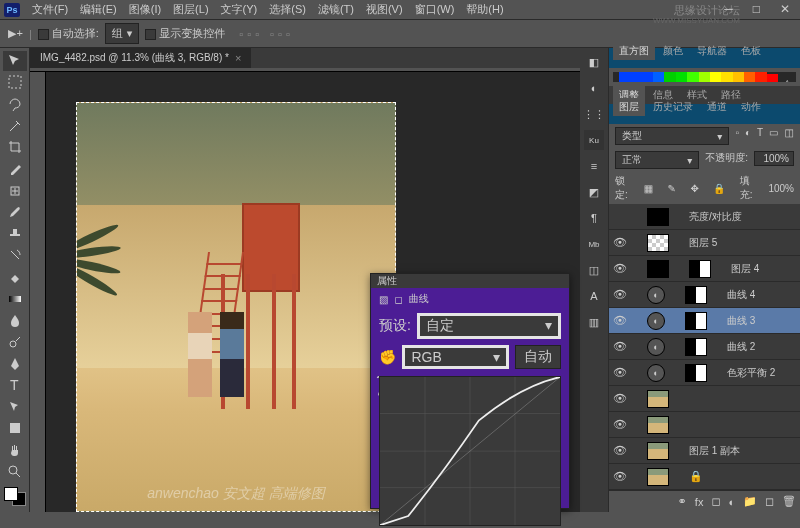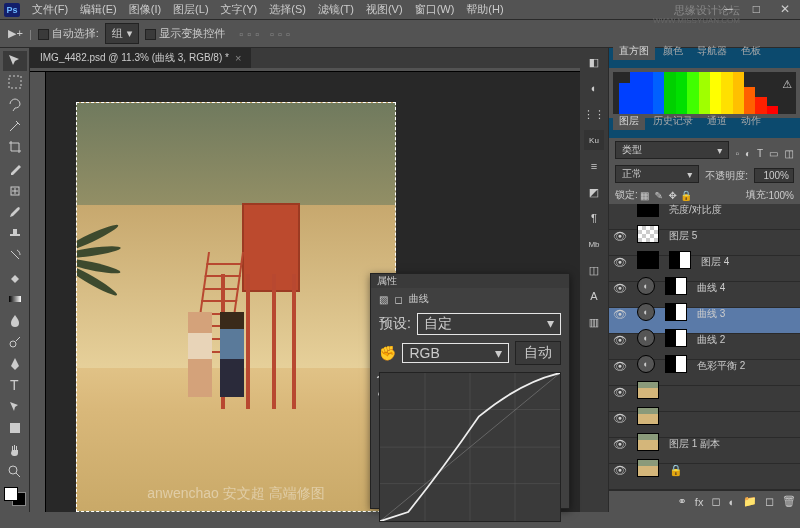--- a/index.html
+++ b/index.html
@@ -37,57 +37,57 @@
 .tower-legs{position:absolute;bottom:0;height:60%;width:100%}
 .leg{position:absolute;width:4px;background:#b84830;bottom:0}
 .leg.l1{left:12%;height:100%}.leg.l2{left:40%;height:100%}.leg.l3{right:26%;height:100%}.leg.l4{right:4%;height:100%}
 .stairs{position:absolute;left:-15%;bottom:0;width:40%;height:70%;transform:skewX(-8deg)}
 .stairs .step{height:8%;border-bottom:2px solid #b84830;border-left:2px solid #b84830;border-right:2px solid #b84830}
 .palm{position:absolute;left:-5%;top:32%;width:18%;height:40%}
 .palm-leaf{position:absolute;width:60px;height:8px;background:#3d4a2e;border-radius:50%}
 .person{position:absolute;width:24px;height:85px;bottom:28%}
 .person.p1{left:35%;background:linear-gradient(#d4a27a 25%,#e8d4b8 25% 55%,#d4a27a 55%)}
 .person.p2{left:45%;background:linear-gradient(#3a2a1a 20%,#5a7a9a 20% 55%,#2a2a3a 55%)}
-.wm-bottom{position:absolute;bottom:8px;left:50%;transform:translateX(-50%);font-size:14px;color:rgba(255,255,255,.4);white-space:nowrap}
+.wm-bottom{position:absolute;bottom:8px;left:50%;transform:translateX(-50%);font-size:14px;color:rgba(255,255,255,.4);font-style:italic;white-space:nowrap}
 .statusbar{height:20px;background:#535353;display:flex;align-items:center;padding:0 8px;font-size:10px;border-top:1px solid #2a2a2a;gap:20px}
 .rightdock{width:28px;background:#3a3a3a;display:flex;flex-direction:column;align-items:center;padding-top:4px;gap:6px}
 .rightdock .ic{width:20px;height:20px;display:flex;align-items:center;justify-content:center;font-size:11px}
 .panels{width:192px;background:#535353;display:flex;flex-direction:column;border-left:1px solid #2a2a2a}
 .panel-tabs{height:20px;display:flex;align-items:flex-end;padding:8px 4px;gap:2px;background:#0c4a6e}
 .ptab{padding:2px 6px;font-size:10px;color:#aaa;cursor:pointer}
 .ptab.active{background:#535353;color:#ddd}
 .histogram{height:88px;background:#282828;margin:4px;position:relative;overflow:hidden}
 .histo-bars{position:absolute;bottom:0;left:6px;right:18px;height:78px;display:flex;align-items:flex-end}
 .hb{flex:1;margin:0}
 .warn{position:absolute;right:4px;top:6px;color:#ccc;font-size:11px}
 .adjust-tabs{height:18px;display:flex;padding:0 4px;gap:2px;background:#3a3a3a}
 .layerpanel{flex:1;display:flex;flex-direction:column}
-.layer-ctrl{padding:3px 6px;display:flex;align-items:flex-end;gap:6px;font-size:10px}
+.layer-ctrl{padding:3px 6px;display:flex;align-items:flex-start;gap:6px;font-size:10px}
 .layer-ctrl .dd{background:#3a3a3a;border:1px solid #222;padding:1px 6px;flex:1;display:flex;justify-content:space-between;align-items:center}
 .layer-ctrl .num{background:#3a3a3a;border:1px solid #222;padding:1px 4px;min-width:40px;text-align:right}
-.lock-row{padding:2px 6px;display:flex;align-items:center;gap:0;font-size:10px}
+.lock-row{padding:2px 6px;display:flex;align-items:center;gap:14px;font-size:10px}
 .lock-row .ic{width:14px;height:14px;display:flex;align-items:center;justify-content:center;font-size:10px}
 .layerlist{flex:1;overflow:auto;background:#3a3a3a}
-.layer{display:flex;align-items:flex-end;height:26px;border-bottom:1px solid #2a2a2a;padding:12px 4px;gap:10px}
+.layer{display:flex;align-items:center;height:26px;border-bottom:1px solid #2a2a2a;padding:12px 4px;gap:20px}
 .layer.sel{background:#5a7aa8}
 .eye{width:14px;text-align:center;font-size:11px}
 .thumb{width:22px;height:18px;background:#888;border:1px solid #000}
 .thumb.checker{background:repeating-conic-gradient(#ccc 0 25%,#fff 0 50%) 0 0/8px 8px}
 .thumb.mask{background:#000}
 .thumb.mask2{background:linear-gradient(90deg,#000 50%,#fff 50%)}
 .thumb.img-t{background:linear-gradient(180deg,#8a9a7a 40%,#d4b67a 40%)}
 .thumb.adj{background:#555;display:flex;align-items:center;justify-content:center;font-size:9px;border-radius:50%;width:18px;height:18px}
 .lname{font-size:10px;flex:1;overflow:hidden;white-space:nowrap}
 .layer-footer{height:22px;background:#535353;display:flex;align-items:center;justify-content:flex-end;padding:0 4px;gap:8px;border-top:1px solid #2a2a2a}
 .layer-footer span{font-size:11px;cursor:pointer}
-.props-panel{position:absolute;left:370px;top:273px;width:200px;height:236px;background:#404040;border:1px solid #222;display:flex;flex-direction:column;box-shadow:0 2px 8px rgba(0,0,0,.5)}
+.props-panel{position:absolute;left:370px;top:273px;width:200px;height:236px;background:#4c1d95;border:1px solid #222;display:flex;flex-direction:column;box-shadow:0 2px 8px rgba(0,0,0,.5)}
 .props-panel .hdr{height:20px;background:#3a3a3a;display:flex;align-items:center;padding:0 6px;font-size:10px}
 .props-panel .sub{padding:4px 8px;display:flex;align-items:center;gap:6px;font-size:10px}
 .props-panel .row{padding:3px 8px;display:flex;align-items:center;gap:6px;font-size:14px}
-.props-panel .dd{background:#3a3a3a;border:1px solid #e5e5e5;padding:1px 6px;flex:1;display:flex;justify-content:space-between}
+.props-panel .dd{background:#3a3a3a;border:3px solid #e5e5e5;padding:1px 6px;flex:1;display:flex;justify-content:space-between}
 .props-panel .btn{background:#3a3a3a;border:1px solid #222;padding:2px 8px}
 .curve-area{flex:1;margin:4px 8px;background:#3a3a3a;border:1px solid #222;position:relative}
 .curve-area svg{width:100%;height:100%}
 .props-panel .side-icons{position:absolute;left:6px;top:94px;display:flex;flex-direction:column;gap:6px;font-size:11px}
 </style>
 </head>
 <body>
 
 <div class="menubar">
   <div class="ps-logo">Ps</div>
@@ -321,20 +321,26 @@
           <div class="hb" style="height:98%;background:#40ff00"></div>
           <div class="hb" style="height:75%;background:#a0ff00"></div>
         <div class="hb" style="height:92%;background:#ffff00"></div>
           <div class="hb" style="height:85%;background:#ffe000"></div>
           <div class="hb" style="height:60%;background:#ffc000"></div>
         <div class="hb" style="height:35%;background:#ff6000"></div>
           <div class="hb" style="height:22%;background:#ff2000"></div>
           <div class="hb" style="height:10%;background:#ff0000"></div>
       </div>
     </div>
+    <div class="adjust-tabs">
+      <div class="ptab active">调整</div>
+      <div class="ptab">信息</div>
+      <div class="ptab">样式</div>
+      <div class="ptab">路径</div>
+    </div>
     <div class="layerpanel">
       <div class="panel-tabs">
         <div class="ptab active">图层</div>
         <div class="ptab">历史记录</div>
         <div class="ptab">通道</div>
         <div class="ptab">动作</div>
       </div>
       <div class="layer-ctrl">
         <div class="dd">
             <span>类型</span>

